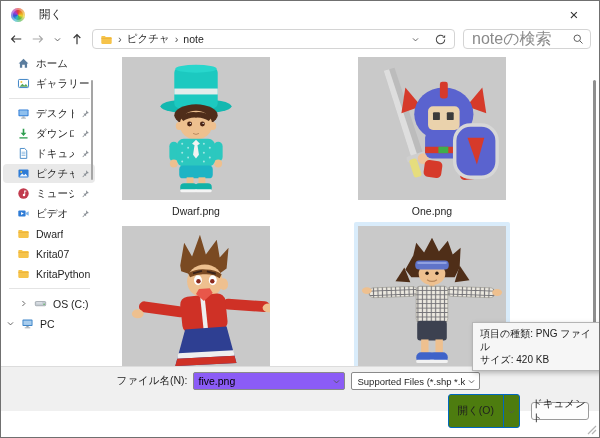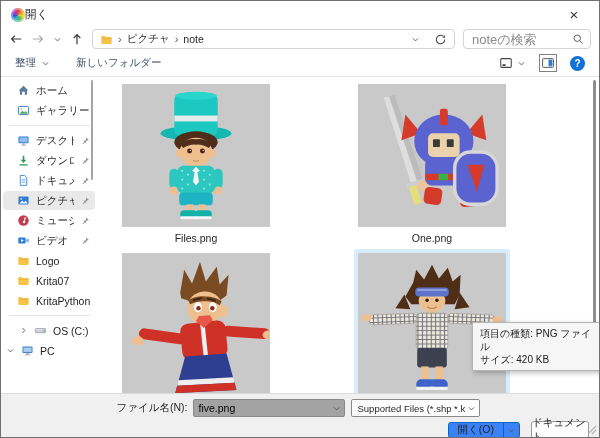--- a/index.html
+++ b/index.html
@@ -1,40 +1,40 @@
 <!DOCTYPE html>
 <html><head>
 <meta charset="utf-8">
 <style>
   html,body{margin:0;padding:0;background:#d9d9d9;}
   .window{width:600px;height:438px;box-sizing:border-box;border:1px solid #707070;background:#fff;
     position:relative;overflow:hidden;font-family:"Liberation Sans","DejaVu Sans",sans-serif;color:#1f1f1f;}
   .ic{width:13px;height:13px;flex:0 0 auto;display:block;}
   .chsmall{width:9px;height:9px;}
   
-  .titlebar{height:27px;display:flex;align-items:center;padding:0 10px;gap:0;}
+  .titlebar{height:27px;display:flex;align-items:center;padding:0 10px;gap:14px;}
   .app-icon{width:14px;height:14px;border-radius:50%;
     background:conic-gradient(#e23a3a,#e98f1f,#ead22a,#4db648,#2fb6c9,#3157d6,#a83ad0,#e23a3a);
     box-shadow:inset 0 0 0 2px rgba(255,255,255,.35);}
   .title{font-size:11.5px;}
   .close{margin-left:auto;width:30px;height:22px;border:0;background:transparent;display:flex;align-items:center;justify-content:center;font-size:15px;color:#333;cursor:default;}
   .close::after{content:"×";}
   
   .navrow{height:22px;display:flex;align-items:center;padding:0 8px;gap:8px;}
   .navic{width:14px;height:14px;color:#3a3a3a;}
   .navic.dis{color:#a9a9a9;}
   .navic.small{width:9px;height:9px;color:#3a3a3a;}
   .addrbar{flex:1;height:20px;box-sizing:border-box;border:1px solid #d4d4d4;border-radius:4px;
     display:flex;align-items:center;padding:0 7px;gap:5px;font-size:10.5px;}
   .crumb-sep{color:#555;font-size:11px;}
   .crumb{white-space:nowrap;}
   .addr-right{margin-left:auto;display:flex;align-items:center;gap:14px;}
   .searchbox{width:128px;height:20px;box-sizing:border-box;border:1px solid #d4d4d4;border-radius:4px;
     display:flex;align-items:center;padding:0 6px;gap:4px;}
-  .searchbox input{flex:1;min-width:0;border:0;outline:0;font-size:13px;font-family:inherit;background:transparent;}
+  .searchbox input{flex:1;min-width:0;border:0;outline:0;font-size:16px;font-family:inherit;background:transparent;}
   .searchbox input::placeholder{color:#8a8a8a;}
   
   .toolbar{height:26px;display:flex;align-items:center;padding:0 14px;gap:26px;border-bottom:1px solid #e6e6e6;}
   .tbtn{display:flex;align-items:center;gap:5px;font-size:10.5px;color:#3c4f66;}
   .tb-right{margin-left:auto;display:flex;align-items:center;gap:13px;}
   .viewbtn{display:flex;align-items:center;gap:4px;}
   .viewbtn .ic{width:14px;height:14px;}
   .prevbtn{border:1px solid #808080;background:#fff;padding:1px;display:flex;}
   .prevbtn .ic{width:14px;height:14px;}
   .helpbtn{width:15px;height:15px;border-radius:50%;background:#1271d6;color:#fff;font-size:10px;font-weight:bold;
@@ -61,28 +61,28 @@
   .vscroll{position:absolute;background:#8f8f8f;border-radius:2px;}
   .vscroll.file{left:592px;top:79px;width:3px;height:273px;}
   .vscroll.side{left:90px;top:79px;width:2px;height:100px;background:#a5a5a5;}
   
   .tooltip{position:absolute;left:471px;top:321px;width:118px;background:#f6f6f6;border:1px solid #b5b5b5;
     box-shadow:2px 2px 5px rgba(0,0,0,.25);padding:4px 7px;font-size:10px;line-height:13px;color:#222;z-index:40;}
   
   .footer{height:45px;box-sizing:border-box;background:#f0f0f0;border-top:1px solid #dcdcdc;padding-top:5px;}
   .f-row1{display:flex;align-items:center;justify-content:center;gap:6px;height:18px;padding-right:3px;}
   .flabel{font-size:10.5px;}
-  .fname-combo{width:152px;height:18px;box-sizing:border-box;border:1px solid #8a8a8a;border-radius:2px;background:#a3a3a3;
+  .fname-combo{width:152px;height:18px;box-sizing:border-box;border:1px solid #8a8a8a;border-radius:2px;background:#8b5cf6;
     display:flex;align-items:center;padding-right:3px;}
   .fname-combo input{flex:1;min-width:0;border:0;outline:0;font-size:10.5px;font-family:inherit;padding:0 4px;background:transparent;}
   .ftype-combo{width:129px;height:18px;box-sizing:border-box;border:1px solid #8a8a8a;border-radius:2px;background:#fff;
     display:flex;align-items:center;padding:0 3px 0 5px;gap:2px;}
   .ftype-text{flex:1;font-size:9.5px;white-space:nowrap;overflow:hidden;}
   .f-row2{display:flex;justify-content:flex-end;align-items:center;gap:11px;margin-top:4px;padding-right:10px;}
-  .btn-open{display:flex;height:16px;box-sizing:border-box;border:1px solid #0067c0;border-radius:3px;background:#3b82f6;}
+  .btn-open{display:flex;height:34px;box-sizing:border-box;border:1px solid #0067c0;border-radius:3px;background:#4d7c0f;}
   .btn-open .main-part{padding:0 9px;font-size:10.5px;display:flex;align-items:center;}
   .btn-open .arrow-part{width:15px;border-left:1px solid #0067c0;display:flex;align-items:center;justify-content:center;}
   .btn-cancel{width:58px;height:18px;box-sizing:border-box;border:1px solid #9a9a9a;border-radius:3px;background:#fdfdfd;
     font-size:10.5px;display:flex;align-items:center;justify-content:center;}
   .grip{position:absolute;right:2px;bottom:2px;width:11px;height:11px;}
 </style>
 </head>
 <body>
 
 <svg style="position:absolute;width:0;height:0" aria-hidden="true">
@@ -216,47 +216,20 @@
       </span>
     </div>
     <div class="searchbox">
       <input placeholder="noteの検索" style="">
       <svg class="ic" style="width:12px;height:12px">
           <use href="#i-search-icon"></use>
         </svg>
     </div>
   </div>
 
-  <div class="toolbar">
-    <div class="tbtn">
-      <span>整理</span>
-      <svg class="chsmall">
-          <use href="#i-chevron-down-icon"></use>
-        </svg>
-    </div>
-    <div class="tbtn">
-      <span>新しいフォルダー</span>
-    </div>
-    <div class="tb-right">
-      <div class="viewbtn">
-        <svg class="ic">
-            <use href="#i-view-mode-icon"></use>
-          </svg>
-        <svg class="chsmall">
-            <use href="#i-chevron-down-icon"></use>
-          </svg>
-      </div>
-      <div class="prevbtn">
-        <svg class="ic">
-            <use href="#i-preview-pane-icon"></use>
-          </svg>
-      </div>
-      <div class="helpbtn"></div>
-    </div>
-  </div>
 
   <div class="main">
     <div class="sidebar">
       <div>
           <div class="sb-item">
             <svg class="ic">
               <use href="#i-home-icon"></use>
             </svg>
             <span class="sb-label">ホーム</span>
           </div>
@@ -318,21 +291,21 @@
             </svg>
             <span class="sb-label">ビデオ</span>
             <svg class="ic pin">
               <use href="#i-pin-icon"></use>
             </svg>
           </div>
           <div class="sb-item">
             <svg class="ic">
               <use href="#i-folder-icon"></use>
             </svg>
-            <span class="sb-label">Logo</span>
+            <span class="sb-label">Dwarf</span>
           </div>
           <div class="sb-item">
             <svg class="ic">
               <use href="#i-folder-icon"></use>
             </svg>
             <span class="sb-label">Krita07</span>
           </div>
           <div class="sb-item">
             <svg class="ic">
               <use href="#i-folder-icon"></use>
@@ -400,21 +373,21 @@
     <polygon points="150,168 158,176 153,179 156,198 150,206 144,198 147,179 142,176" fill="#f2f2f2"></polygon>
     <rect x="116" y="220" width="68" height="26" rx="8" fill="#1db4c4"></rect>
     <rect x="131" y="244" width="14" height="18" fill="#eec08f"></rect>
                 <rect x="155" y="244" width="14" height="18" fill="#eec08f"></rect>
     <rect x="118" y="256" width="34" height="17" rx="8" fill="#12b2a8"></rect>
                 <rect x="148" y="256" width="34" height="17" rx="8" fill="#12b2a8"></rect>
     <rect x="118" y="268" width="34" height="6" rx="3" fill="#f4f4f4"></rect>
                 <rect x="148" y="268" width="34" height="6" rx="3" fill="#f4f4f4"></rect>
   </svg>
 </div>
-            <div class="file-name">Files.png</div>
+            <div class="file-name">Dwarf.png</div>
           </div>
           <div class="file-cell">
             <div class="thumb">
   <svg viewBox="0 0 300 290" preserveAspectRatio="xMidYMid slice">
     <rect width="300" height="290" fill="#c9c9c9"></rect>
     <polygon points="52,28 74,22 132,196 108,204" fill="#bcbcbc"></polygon>
     <polygon points="52,28 63,25 120,198 108,204" fill="#dedede"></polygon>
     <rect x="98" y="196" width="44" height="12" rx="4" fill="#cfcfcf" transform="rotate(-18 120 202)"></rect>
     <rect x="108" y="206" width="16" height="38" rx="5" fill="#e6dd7d" transform="rotate(-18 116 224)"></rect>
     <circle cx="132" cy="206" r="11" fill="#eec49a"></circle>

